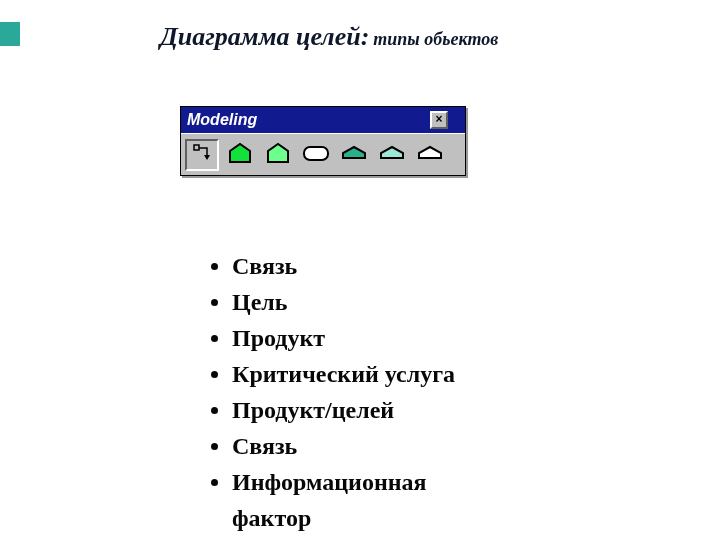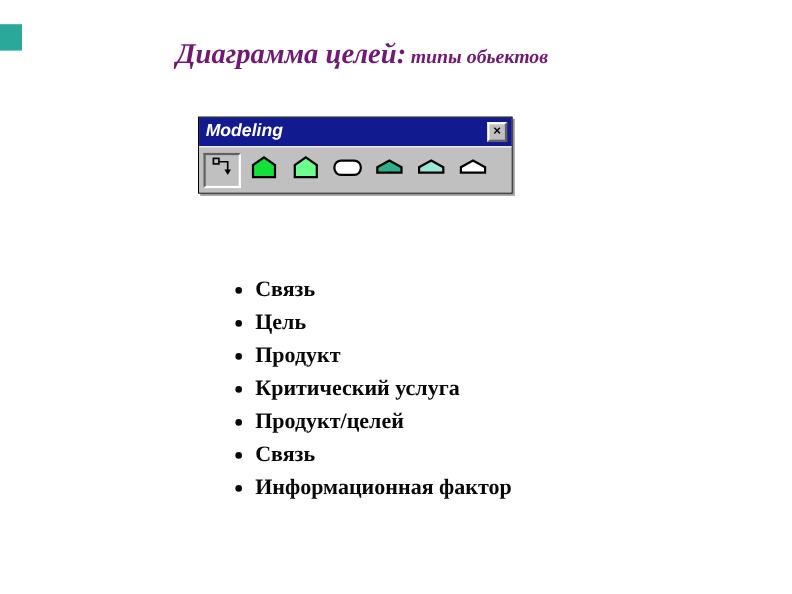--- a/index.html
+++ b/index.html
@@ -13,45 +13,45 @@
     .deco-bar {
       position: absolute;
       left: 0;
       top: 22px;
       width: 20px;
       height: 24px;
       background: #2aa89a;
     }
     .heading {
       position: absolute;
-      top: 34px;
+      top: 22px;
       left: 160px;
       font-weight: bold;
       font-style: italic;
-      color: #701a75;
+      color: #0f172a;
       white-space: nowrap;
     }
     .heading .big { font-size: 26px; }
     .heading .small { font-size: 18px; }
     .window {
       position: absolute;
       top: 106px;
       left: 180px;
       width: 286px;
       background: #c0c0c0;
       border: 1px solid #000;
       box-shadow: 2px 2px 0 rgba(0,0,0,0.4);
     }
     .titlebar {
       background: #111b8f;
       height: 26px;
       display: flex;
       align-items: center;
       justify-content: space-between;
-      padding: 0 4px 0 6px;
+      padding: 0 17px 0 6px;
     }
     .titlebar-text {
       color: #fff;
       font-family: Arial, sans-serif;
       font-size: 16px;
       font-weight: bold;
       font-style: italic;
     }
     .close-btn {
       width: 18px; height: 18px;
@@ -90,21 +90,21 @@
       background: #c0c0c0;
     }
     .list {
       position: absolute;
       top: 248px;
       left: 210px;
       list-style: disc;
       padding-left: 22px;
     }
     .list li {
-      font-size: 20px;
+      font-size: 24px;
       font-weight: bold;
       color: #080808;
       line-height: 1.5;
       max-width: 260px;
     }
   </style>
 </head>
 <body>
 
 <div class="deco-bar"></div>

